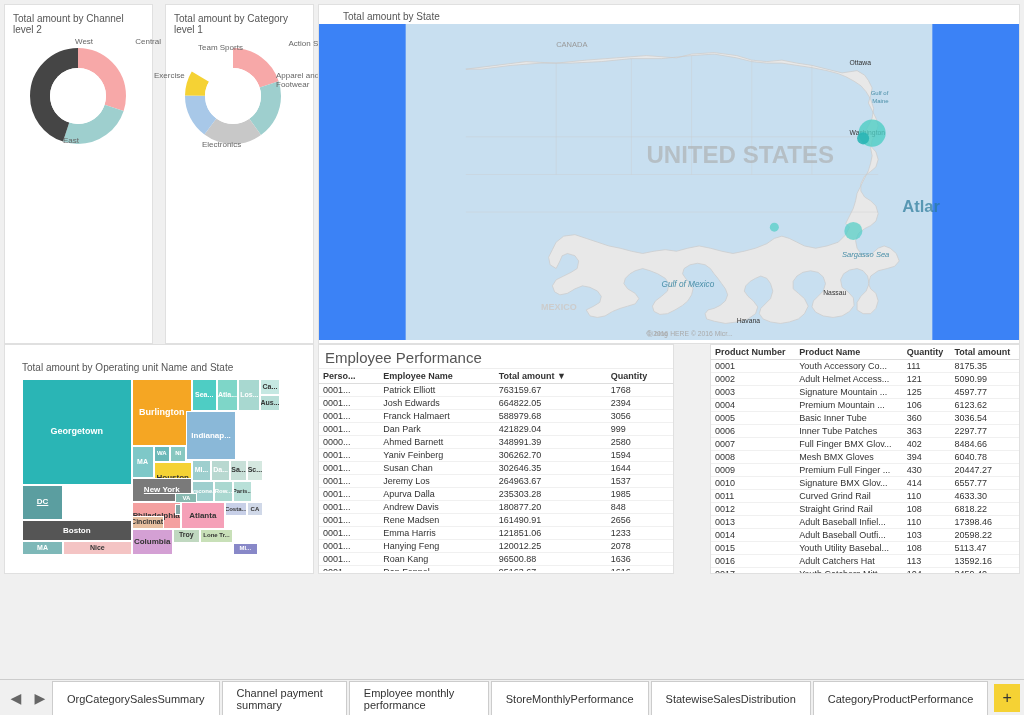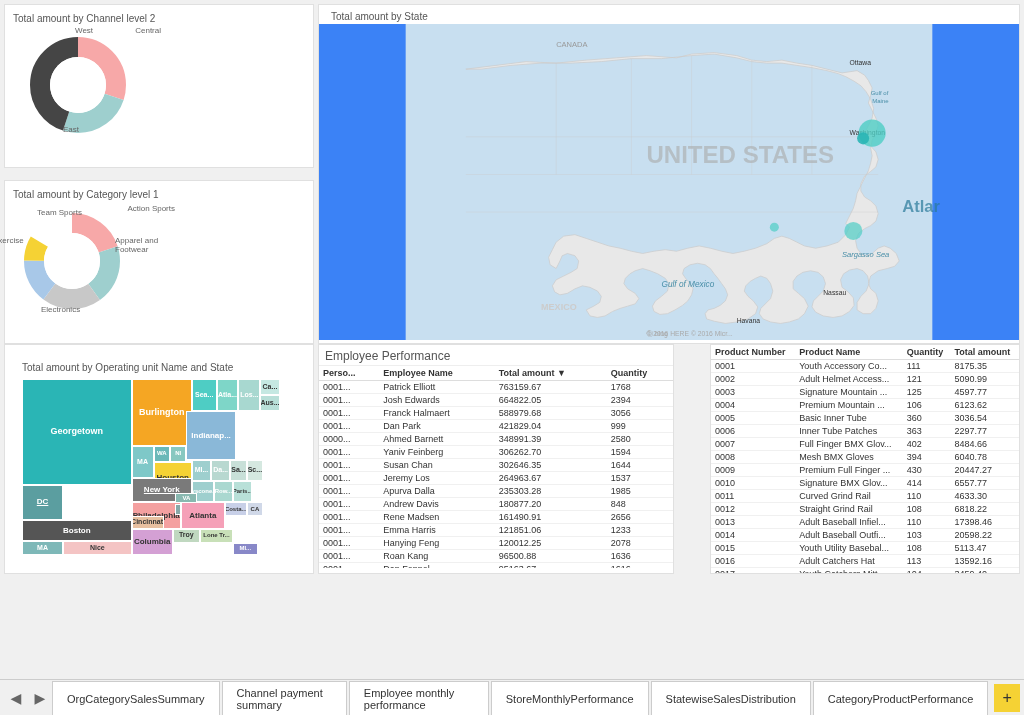--- a/index.html
+++ b/index.html
@@ -5,52 +5,52 @@
     * { box-sizing: border-box; margin: 0; padding: 0; }
     body { font-family: 'Segoe UI', Arial, sans-serif; font-size: 11px; background: #f0f0f0; overflow: hidden; width: 1024px; height: 715px; }
     
     .main-container { width: 1024px; height: 715px; display: flex; flex-direction: column; background: #f0f0f0; }
     
     .content-area { flex: 1; display: flex; flex-direction: column; padding: 4px; overflow: hidden; }
     
     
     .top-row { display: flex; gap: 4px; height: 340px; }
     
-    .left-panels { width: 310px; display: flex; flex-direction: column; gap: 12px; }
+    .left-panels { width: 310px; display: flex; flex-direction: row; gap: 12px; }
     
     .panel { background: white; border: 1px solid #e0e0e0; padding: 8px; }
     
     .panel-title { font-size: 10px; color: #555; margin-bottom: 6px; }
     
     
     .donut-panel { flex: 1; }
     
     
     .map-panel { flex: 1; background: white; border: 1px solid #e0e0e0; position: relative; overflow: hidden; }
-    .map-title { font-size: 10px; color: #555; padding: 6px 12px 2px; }
+    .map-title { font-size: 10px; color: #555; padding: 6px 24px 2px; }
     .map-area { width: 100%; height: calc(100% - 22px); background: #3b82f6; position: relative; overflow: hidden; }
     
     
     .us-map-svg { width: 100%; height: 100%; }
     
     
     .bottom-row { display: flex; gap: 4px; height: 230px; }
     
     .treemap-panel { width: 310px; background: white; border: 1px solid #e0e0e0; padding: 17px; }
     
     .table-panel { flex: 1; background: white; border: 1px solid #e0e0e0; overflow: hidden; }
     
     .product-panel { width: 310px; background: white; border: 1px solid #e0e0e0; overflow: hidden; margin-left: 32px; }
     
     
     table { width: 100%; border-collapse: collapse; font-size: 9px; }
     th { background: #fff; font-weight: 600; font-size: 9px; padding: 2px 4px; border-bottom: 1px solid #ddd; text-align: left; color: #333; white-space: nowrap; }
     td { padding: 1px 4px; border-bottom: 1px solid #f0f0f0; color: #333; white-space: nowrap; }
     
-    .table-header { font-size: 12px; color: #555; padding: 4px 6px 2px; border-bottom: 1px solid #eee; }
+    .table-header { font-size: 15px; color: #555; padding: 4px 6px 2px; border-bottom: 1px solid #eee; }
     .table-scroll { overflow-y: auto; height: calc(100% - 26px); }
     
     .sort-icon { color: #333; }
     
     
     .treemap { width: 100%; height: calc(100% - 22px); position: relative; overflow: hidden; }
     .treemap-cell { position: absolute; display: flex; align-items: center; justify-content: center; font-size: 9px; font-weight: 600; color: white; overflow: hidden; cursor: pointer; border: 1px solid white; }
     .treemap-cell span { text-align: center; line-height: 1.2; }
     
     

